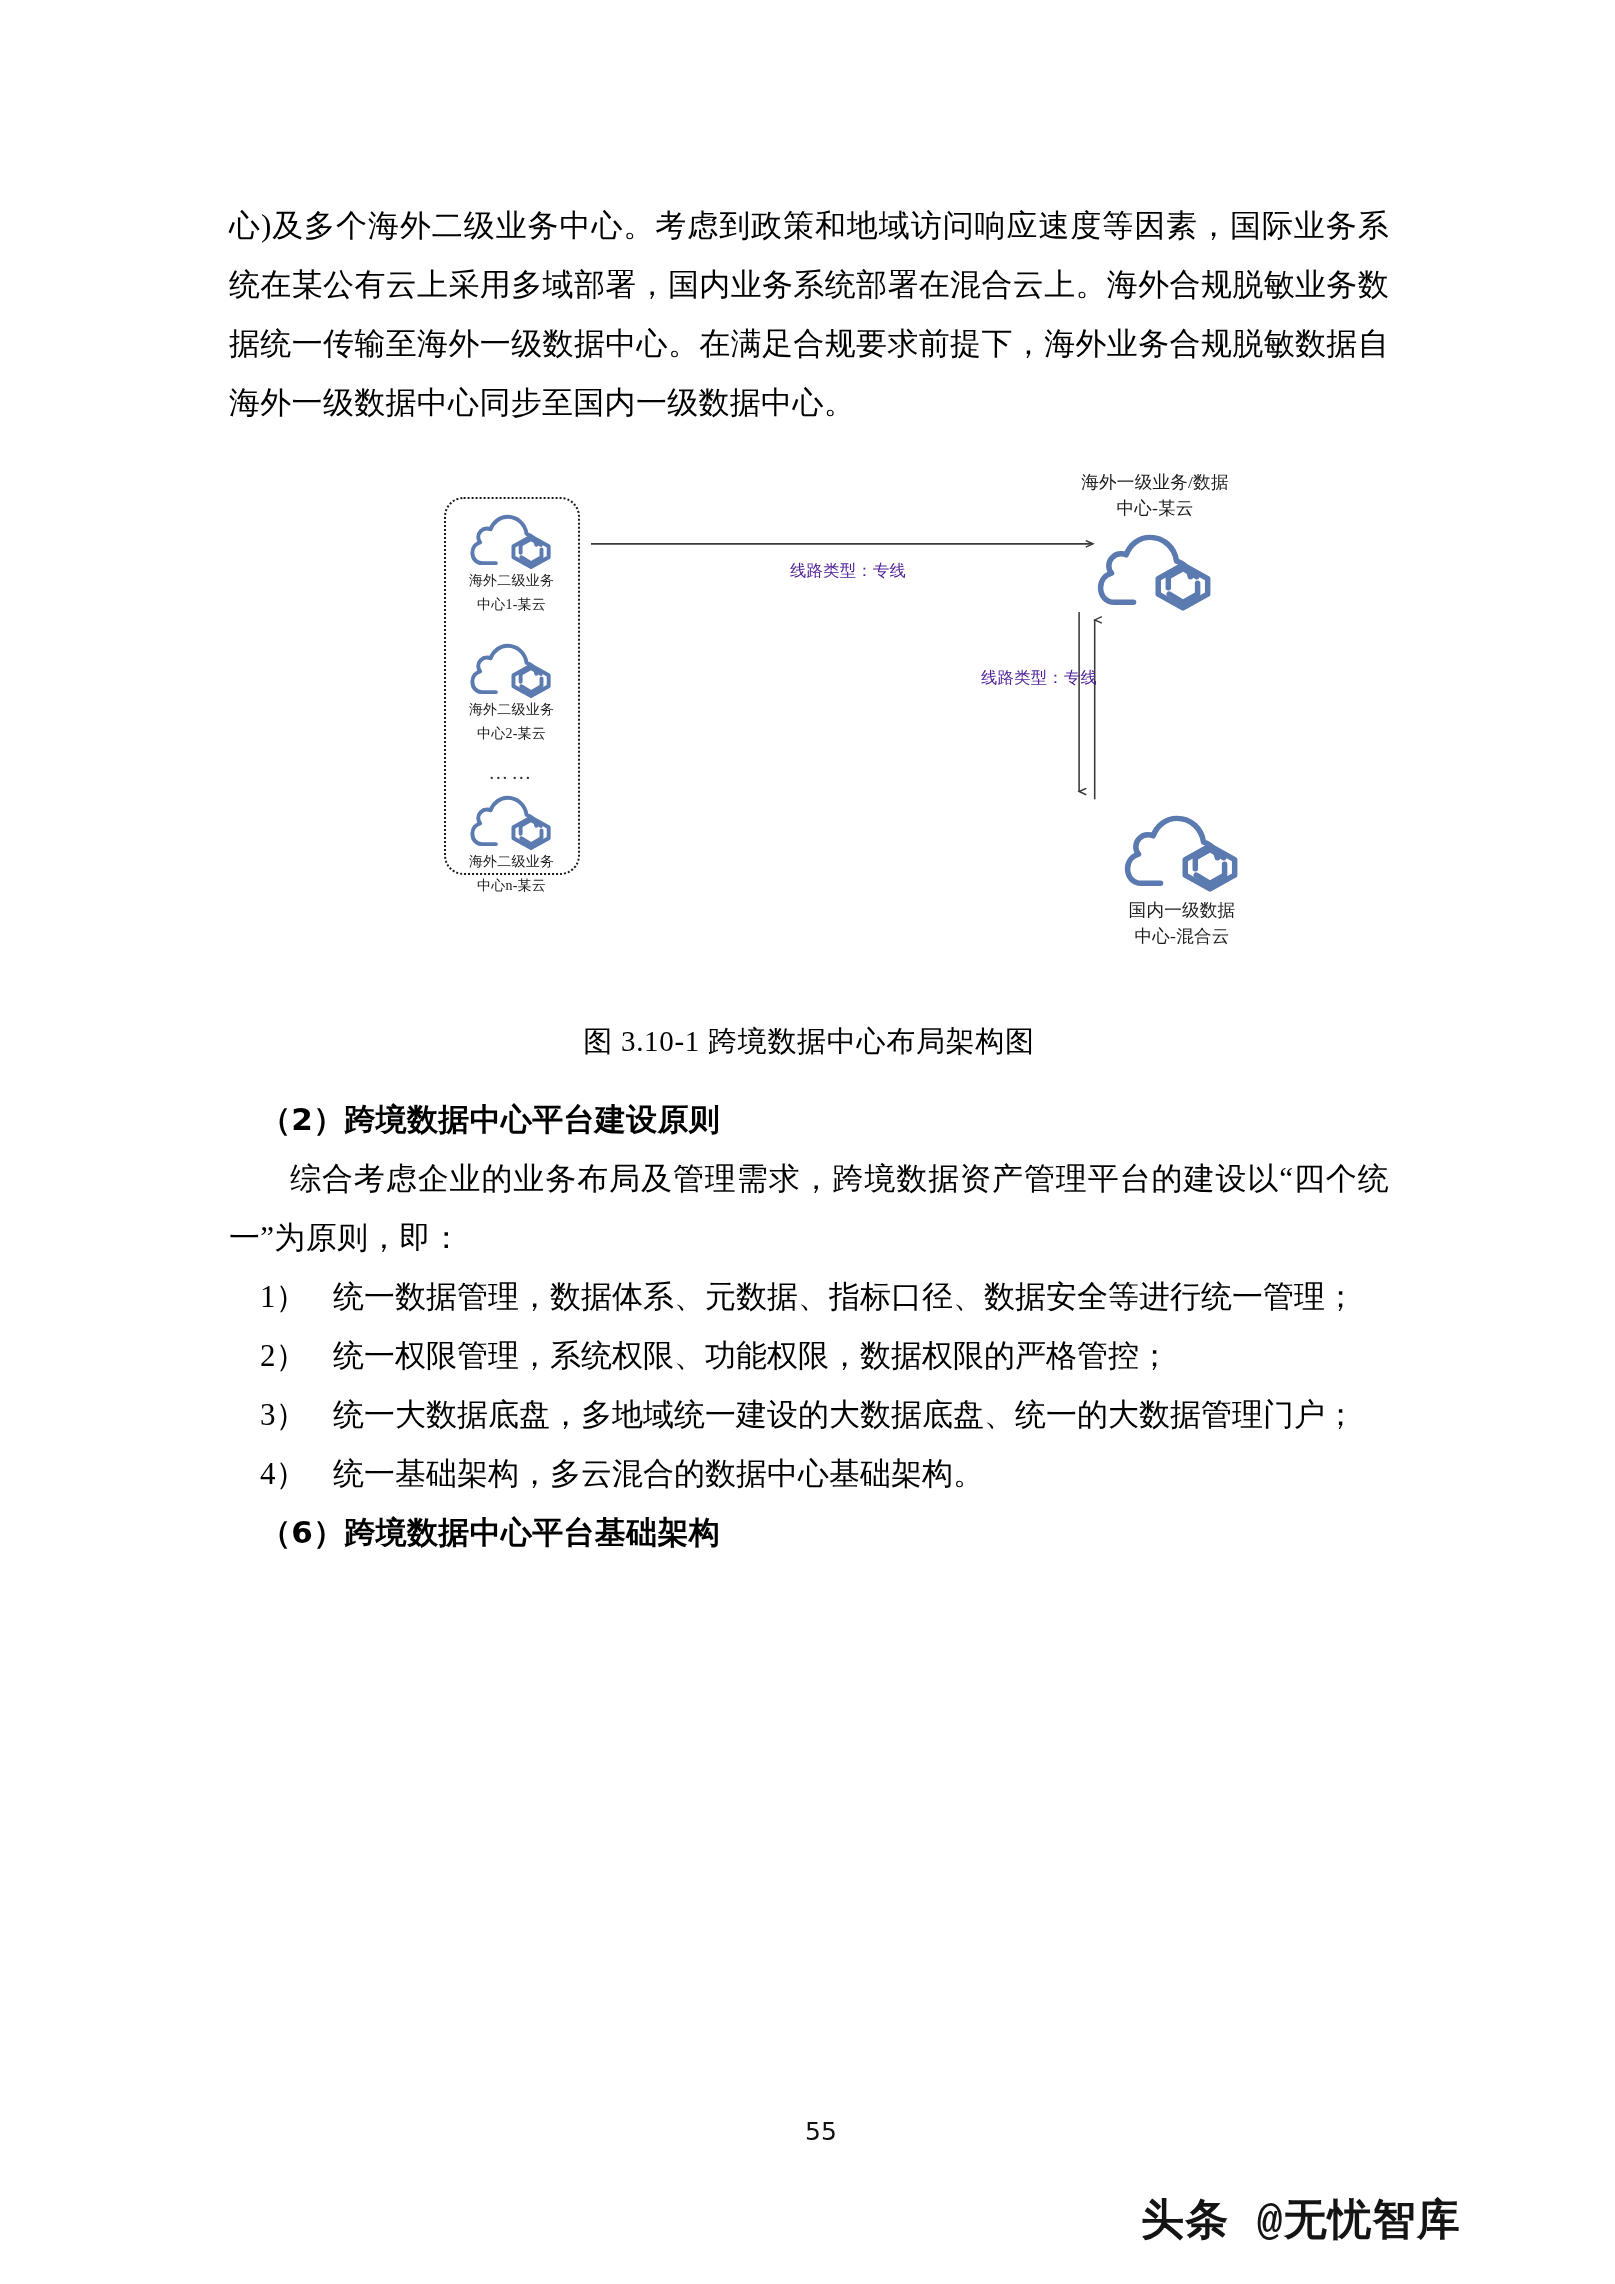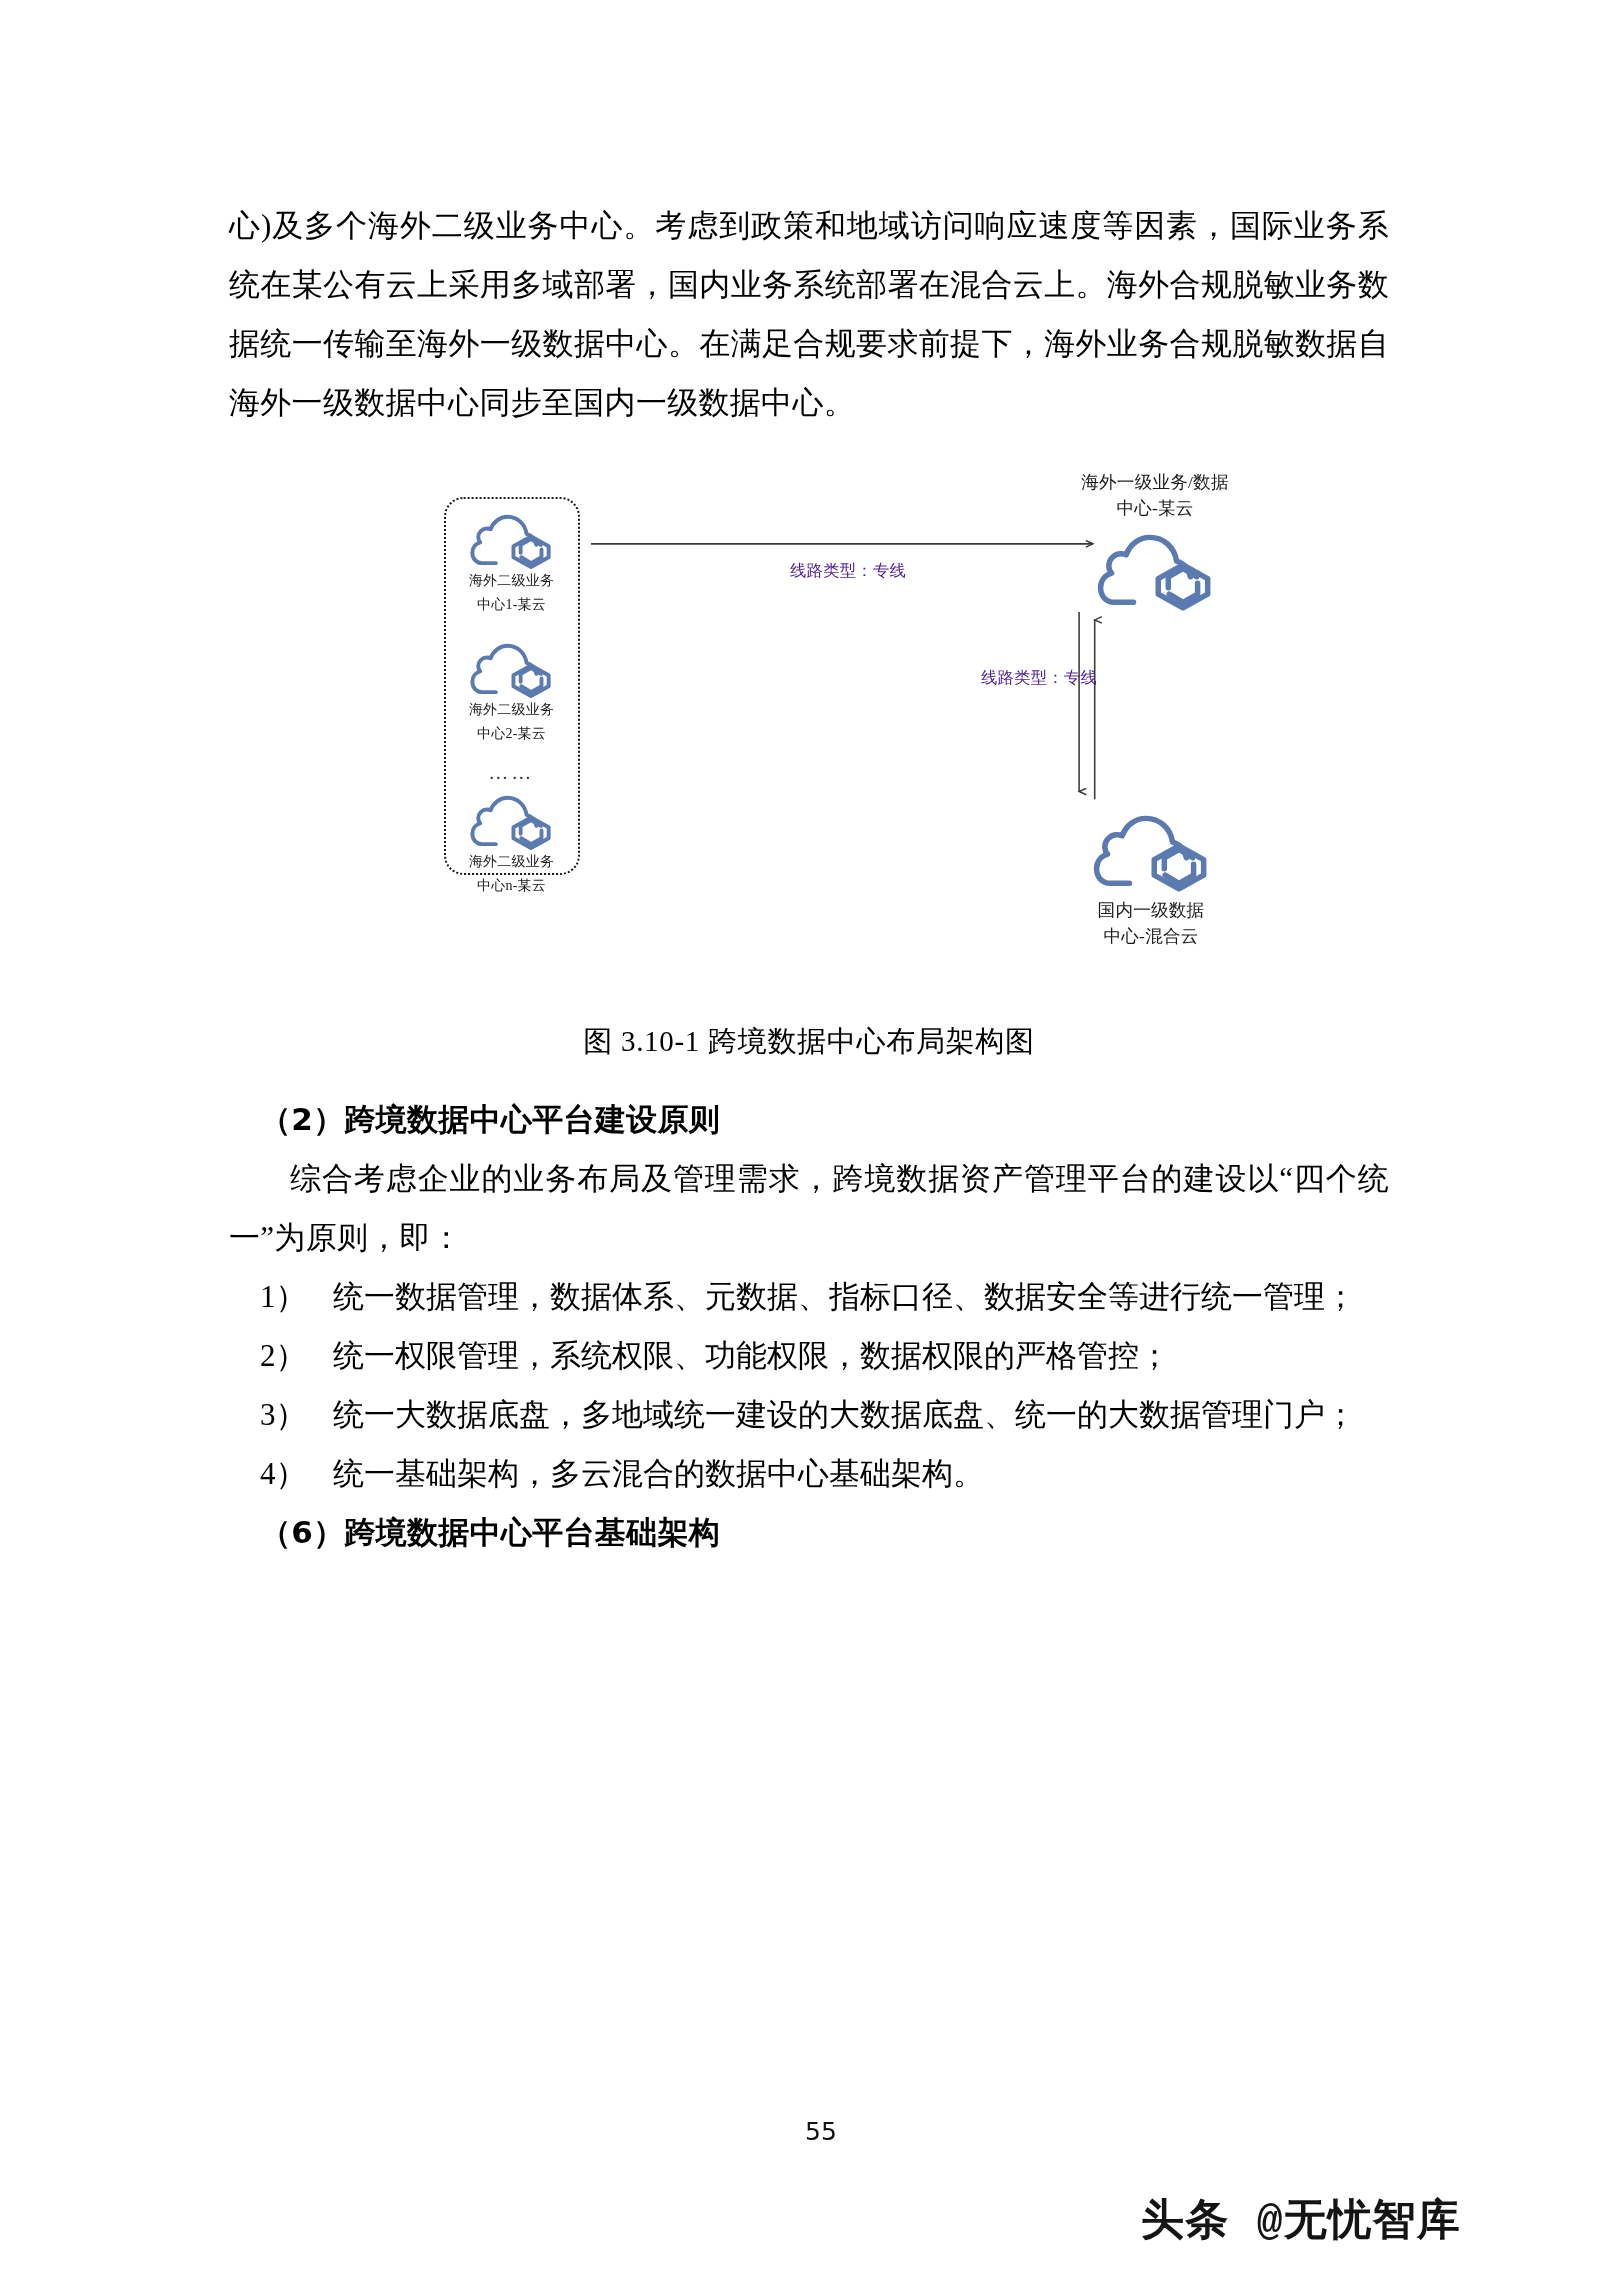--- a/index.html
+++ b/index.html
@@ -255,21 +255,21 @@
         </marker>
         <marker id="ah-u" markerWidth="16" markerHeight="16" refX="6" refY="3" orient="auto" markerUnits="userSpaceOnUse">
           <path d="M1 14 L6 3 L11 14" stroke="#3a3a3a" stroke-width="2.2" fill="none"></path>
         </marker>
       </defs>
       <line x1="14" y1="0" x2="14" y2="276" stroke="#3a3a3a" stroke-width="2.4" marker-end="url(#ah-d)"></line>
       <line x1="38" y1="288" x2="38" y2="12" stroke="#3a3a3a" stroke-width="2.4" marker-end="url(#ah-u)"></line>
     </svg>
     <div class="edge-label" style="left:752px; top:243px;">线路类型：专线</div>
 
-    <div class="node node-big" style="left:824px; top:383px;">
+    <div class="node node-big" style="left:855px; top:383px;">
       <svg class="cloud-ico" width="119" height="85" viewBox="0 0 130 92" fill="none">
         <path d="M41 83 H20 C11 83 5 76 5 67 C5 59 10 53 17 51 C15 49 14 46 14 43 C14 36 20 30 27 30 C29 30 31 30 33 31 C37 20 47 12 59 12 C74 12 86 23 88 38 C96 40 102 47 103 55" stroke="#5b7ab0" stroke-width="6" stroke-linecap="round" stroke-linejoin="round"></path>
         <path d="M95 42 L122 57 L122 74 L95 89 L68 74 L68 57 Z" stroke="#5b7ab0" stroke-width="6" stroke-linecap="round" stroke-linejoin="round" fill="none"></path>
         <path d="M79 67 L79 55 L95 46 L110 55" stroke="#5b7ab0" stroke-width="6" stroke-linecap="round" stroke-linejoin="round" fill="none"></path>
         <path d="M111 62 L111 74 L95 83 L80 74" stroke="#5b7ab0" stroke-width="6" stroke-linecap="round" stroke-linejoin="round" fill="none"></path>
       </svg>
       <div class="nlabel" style="margin-top:5.2px;">国内一级数据</div>
       <div class="nlabel">中心-混合云</div>
     </div>
 

